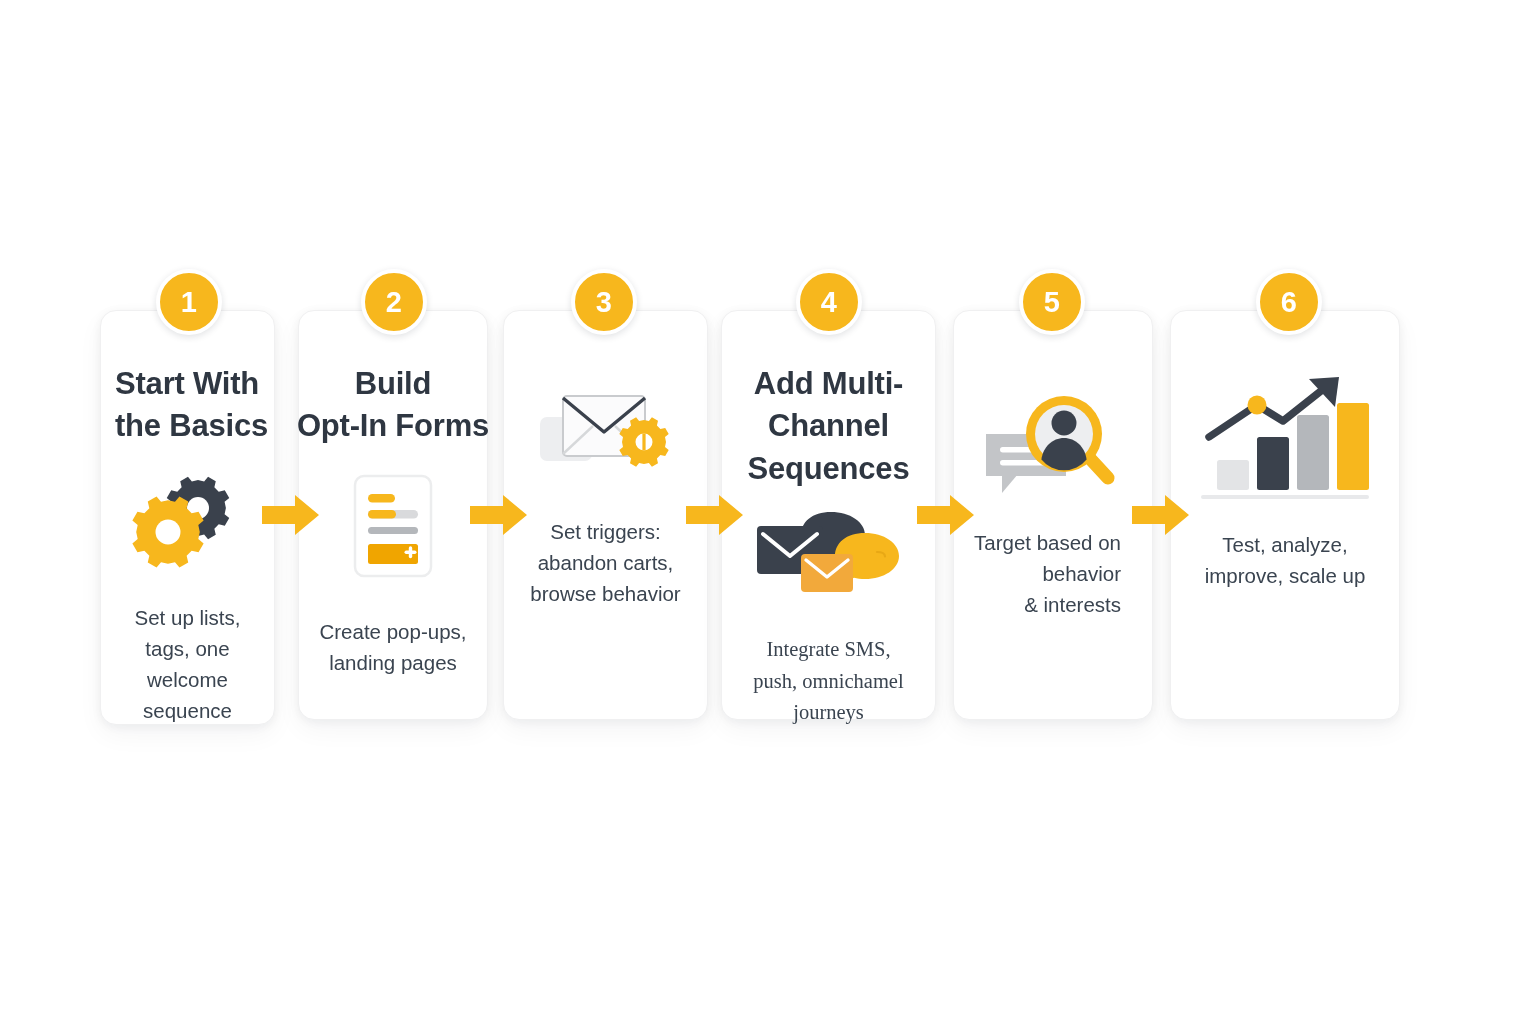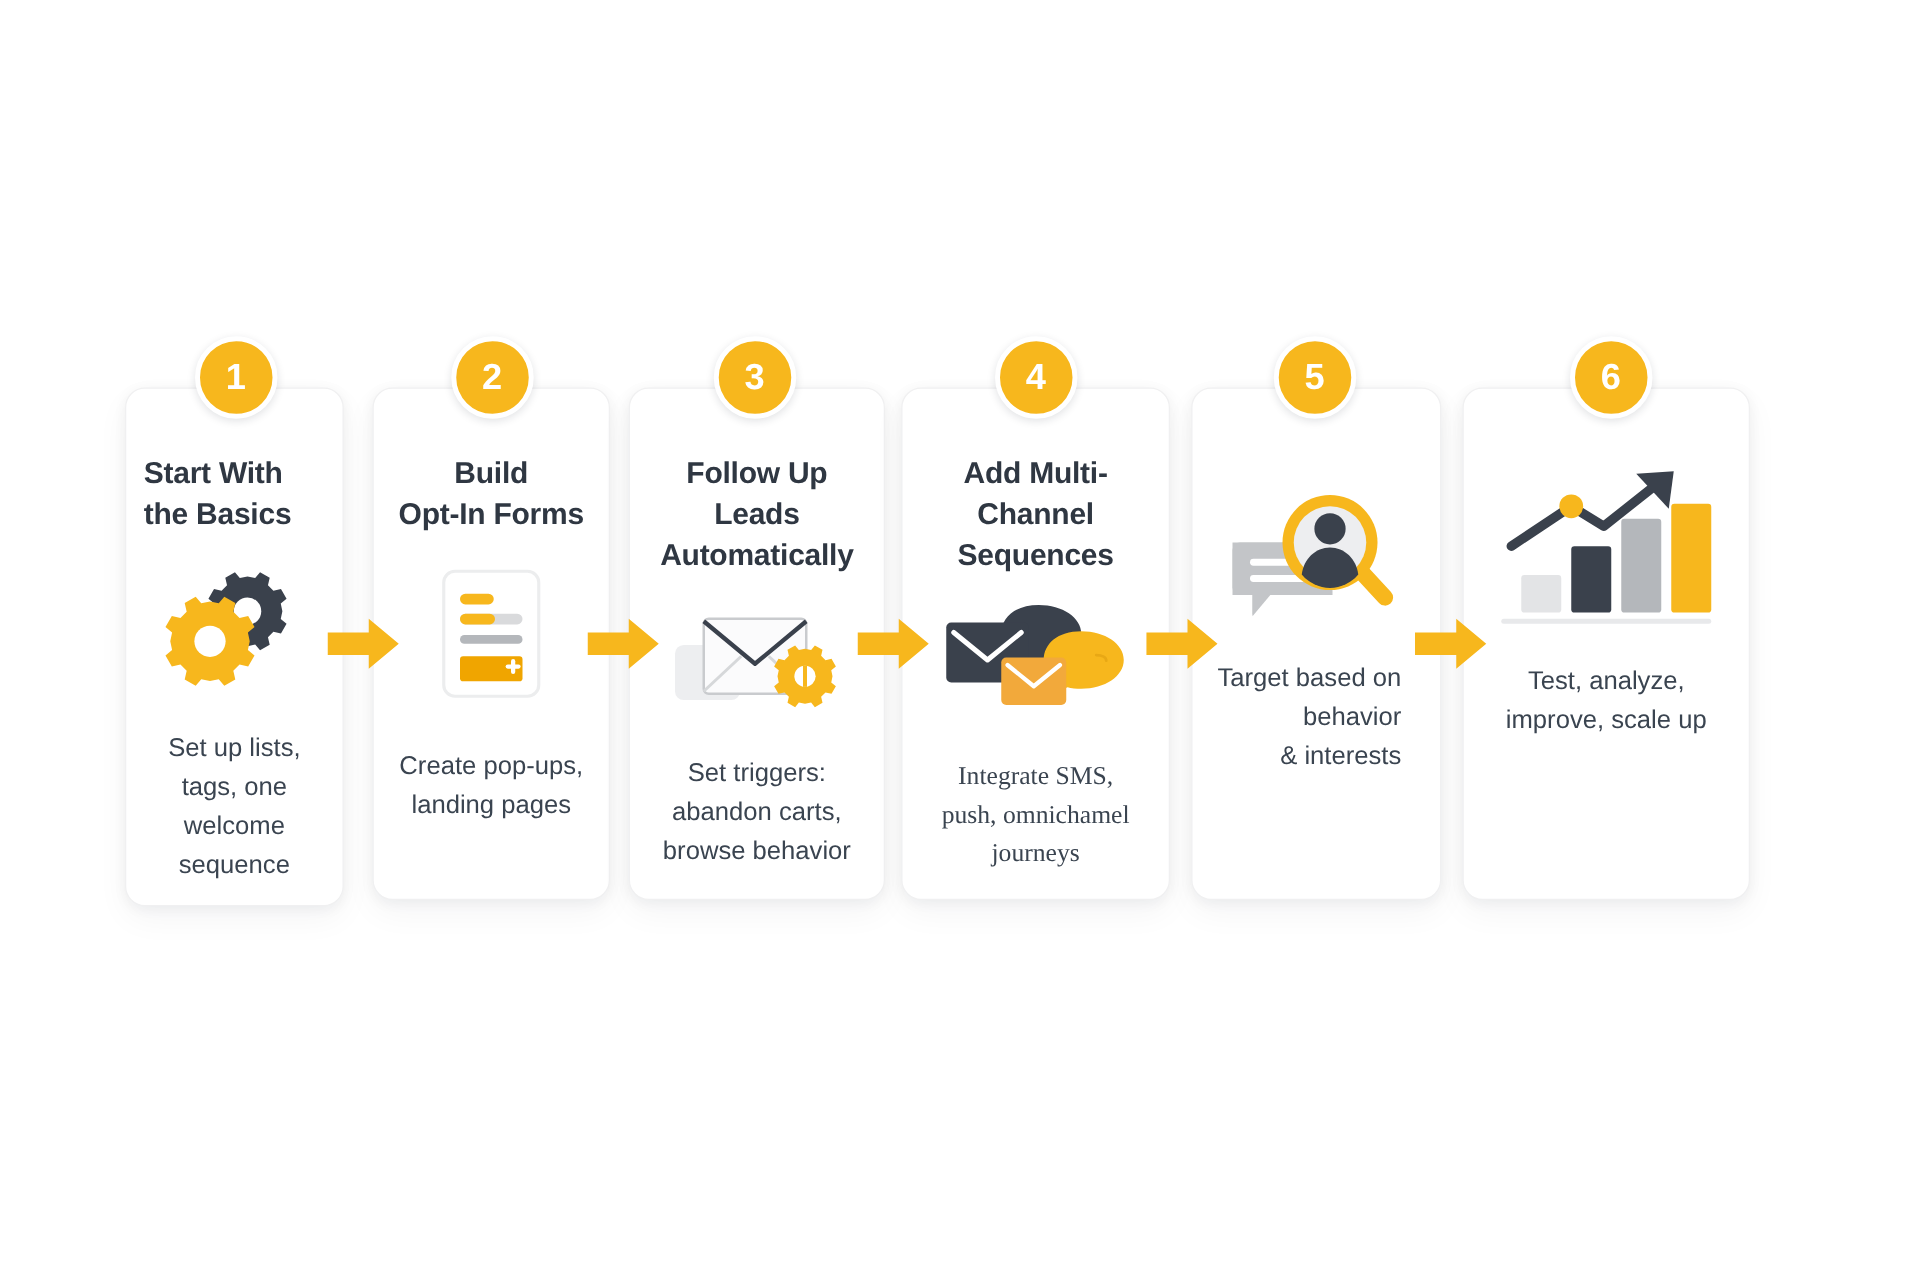--- a/index.html
+++ b/index.html
@@ -75,21 +75,21 @@
   }
   .card.c1 .badge { left: 88px; transform: translateX(-50%); }
   .card.c2 .badge { left: 95px; }
   .card.c3 .badge { left: 100px; }
   .card.c4 .badge { left: 107px; }
   .card.c5 .badge { left: 98px; }
   .card.c6 .badge { left: 118px; }
 
   
   .card-title {
-    font-size: 24px;
+    font-size: 31px;
     font-weight: 700;
     line-height: 1.37;
     color: #2f3742;
     text-align: center;
     white-space: pre;
     margin: 0;
     letter-spacing: -0.2px;
   }
   .card.c1 .card-title { text-align: left; align-self: flex-start; padding-left: 14px; }
 
@@ -117,21 +117,21 @@
     font-size: 20.5px;
     line-height: 1.52;
     color: #3a4450;
     text-align: center;
     white-space: pre;
     margin: 0;
     margin-top: 14px;
   }
   .card.c1 .card-body { margin-top: 20px; }
   .card.c2 .card-body { margin-top: 30px; }
-  .card.c3 .card-body { margin-top: 15px; }
+  .card.c3 .card-body { margin-top: 27px; }
   .card.c4 .card-body { margin-top: 22px; font-family: Liberation Serif, serif; }
   .card.c5 .card-body { text-align: right; align-self: flex-start; padding-left: 20px; margin-top: 22px; }
   .card.c6 .card-body { margin-top: 30px; }
 
   
   .arrow {
     position: absolute;
     top: 493px;
     width: 58px;
     height: 44px;
@@ -190,23 +190,20 @@
           <rect x="53.5" y="78.5" width="12" height="3.4" rx="1.7" fill="#ffffff"></rect>
           <rect x="57.8" y="74.2" width="3.4" height="12" rx="1.7" fill="#ffffff"></rect>
         </svg>
       </div>
       <div class="card-body">Create pop-ups,
 landing pages</div>
     </div>
 
     <div class="card c3">
       <div class="badge">3</div>
-      <div class="card-title">Follow Up
-Leads
-Automatically</div>
       <div class="icon-wrap">
         <svg width="136" height="94" viewBox="0 0 136 94">
           <rect x="2" y="35" width="52" height="44" rx="7" fill="#EDEEF0"></rect>
           <rect x="25" y="14" width="82" height="60" rx="4" fill="#FBFBFC" stroke="#C9CBCE" stroke-width="2"></rect>
           <path d="M25,16 L66,50 L107,16" fill="none" stroke="#3A414C" stroke-width="3.4" stroke-linejoin="round"></path>
           <path d="M25,72 L55,44" fill="none" stroke="#D6D8DA" stroke-width="2.4"></path>
           <path d="M107,72 L77,44" fill="none" stroke="#D6D8DA" stroke-width="2.4"></path>
           <g transform="translate(106,60)">
             <path d="M0,-22 L4.9,-21 L7.9,-24.7 L14,-21.2 L12.9,-16.4 L16.4,-12.9 L21.2,-14 L24.7,-7.9 L21,-4.9 L22,0 L21,4.9 L24.7,7.9 L21.2,14 L16.4,12.9 L12.9,16.4 L14,21.2 L7.9,24.7 L4.9,21 L0,22 L-4.9,21 L-7.9,24.7 L-14,21.2 L-12.9,16.4 L-16.4,12.9 L-21.2,14 L-24.7,7.9 L-21,4.9 L-22,0 L-21,-4.9 L-24.7,-7.9 L-21.2,-14 L-16.4,-12.9 L-12.9,-16.4 L-14,-21.2 L-7.9,-24.7 L-4.9,-21 Z" fill="#F7B71D"></path>
             <circle cx="0" cy="0" r="8.5" fill="#ffffff"></circle>

